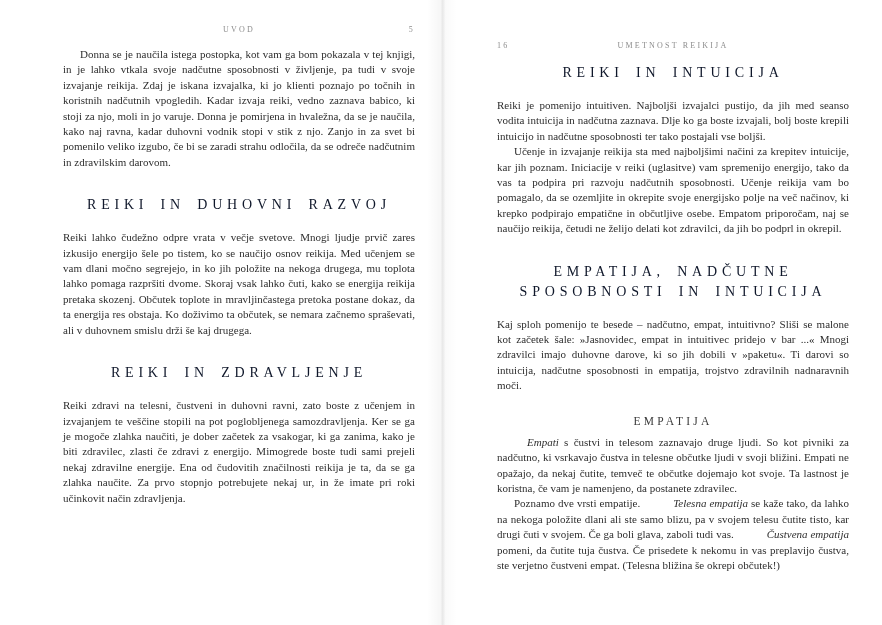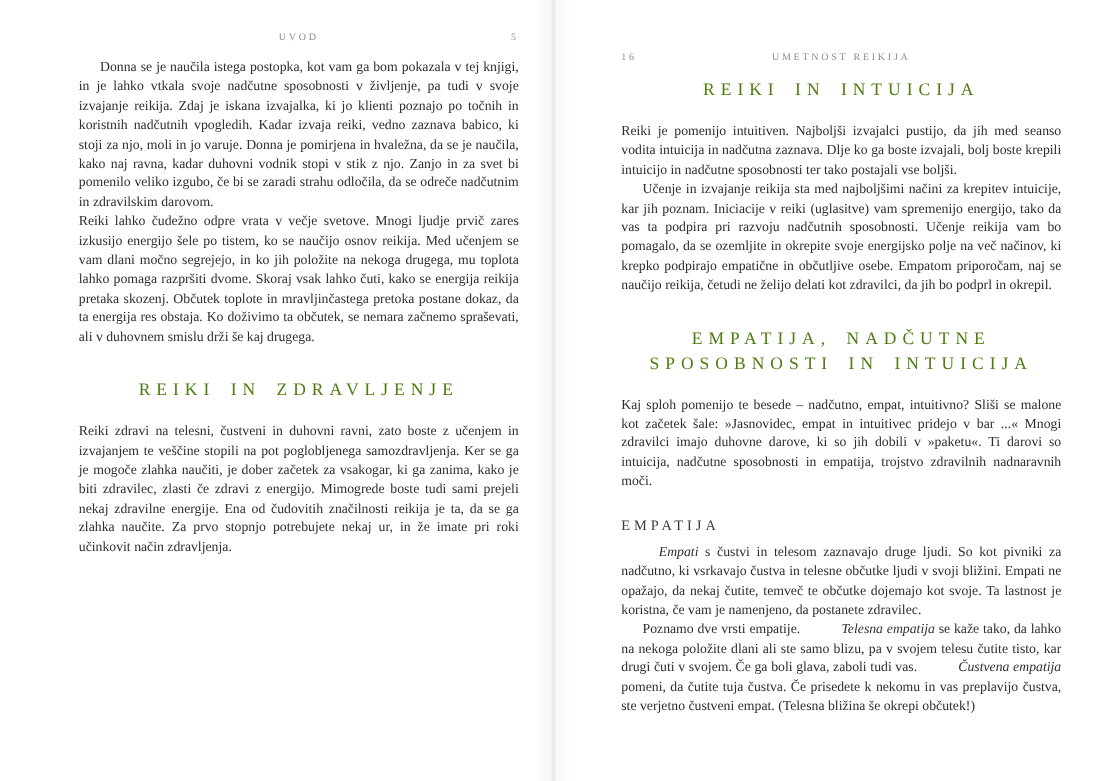--- a/index.html
+++ b/index.html
@@ -65,28 +65,28 @@
     -webkit-hyphens: auto;
   }
   .body-para.indent { text-indent: 17px; }
 
   .h-main {
     text-align: center;
     font-weight: normal;
     font-size: 14px;
     letter-spacing: 4.8px;
     line-height: 20px;
-    color: #4d7c0f;
+    color: #0f172a;
     margin: 25px 0 15px 0;
     word-spacing: 4px;
   }
   .content > .h-main:first-child { margin-top: 10px; }
 
   .h-sub {
-    text-align: left;
+    text-align: center;
     font-weight: normal;
     font-size: 11.5px;
     letter-spacing: 3.2px;
     color: #3a3a3a;
     margin: 21px 0 8px 0;
   }
 
   i { font-style: italic; margin-left: 30px; }
 </style>
 </head>
@@ -96,20 +96,21 @@
 
   <div class="page page-left">
     <div class="page-inner-left">
       <div class="running-head">
         <span class="slot-left"></span>
         <span class="slot-mid">UVOD</span>
         <span class="slot-right">5</span>
       </div>
       <div class="content">
           <p class="body-para indent">Donna se je naučila istega postopka, kot vam ga bom pokazala v tej knjigi, in je lahko vtkala svoje nadčutne sposobnosti v življenje, pa tudi v svoje izvajanje reikija. Zdaj je iskana izvajalka, ki jo klienti poznajo po točnih in koristnih nadčutnih vpogledih. Kadar izvaja reiki, vedno zaznava babico, ki stoji za njo, moli in jo varuje. Donna je pomirjena in hvaležna, da se je naučila, kako naj ravna, kadar duhovni vodnik stopi v stik z njo. Zanjo in za svet bi pomenilo veliko izgubo, če bi se zaradi strahu odločila, da se odreče nadčutnim in zdravilskim darovom.</p>
+          <h2 class="h-main">REIKI IN DUHOVNI RAZVOJ</h2>
           <p class="body-para">Reiki lahko čudežno odpre vrata v večje svetove. Mnogi ljudje prvič zares izkusijo energijo šele po tistem, ko se naučijo osnov reikija. Med učenjem se vam dlani močno segrejejo, in ko jih položite na nekoga drugega, mu toplota lahko pomaga razpršiti dvome. Skoraj vsak lahko čuti, kako se energija reikija pretaka skozenj. Občutek toplote in mravljinčastega pretoka postane dokaz, da ta energija res obstaja. Ko doživimo ta občutek, se nemara začnemo spraševati, ali v duhovnem smislu drži še kaj drugega.</p>
           <h2 class="h-main">REIKI IN ZDRAVLJENJE</h2>
           <p class="body-para">Reiki zdravi na telesni, čustveni in duhovni ravni, zato boste z učenjem in izvajanjem te veščine stopili na pot poglobljenega samozdravljenja. Ker se ga je mogoče zlahka naučiti, je dober začetek za vsakogar, ki ga zanima, kako je biti zdravilec, zlasti če zdravi z energijo. Mimogrede boste tudi sami prejeli nekaj zdravilne energije. Ena od čudovitih značilnosti reikija je ta, da se ga zlahka naučite. Za prvo stopnjo potrebujete nekaj ur, in že imate pri roki učinkovit način zdravljenja.</p>
         </div>
     </div>
   </div>
 
   <div class="page page-right">
     <div class="page-inner-right">
       <div class="running-head">

